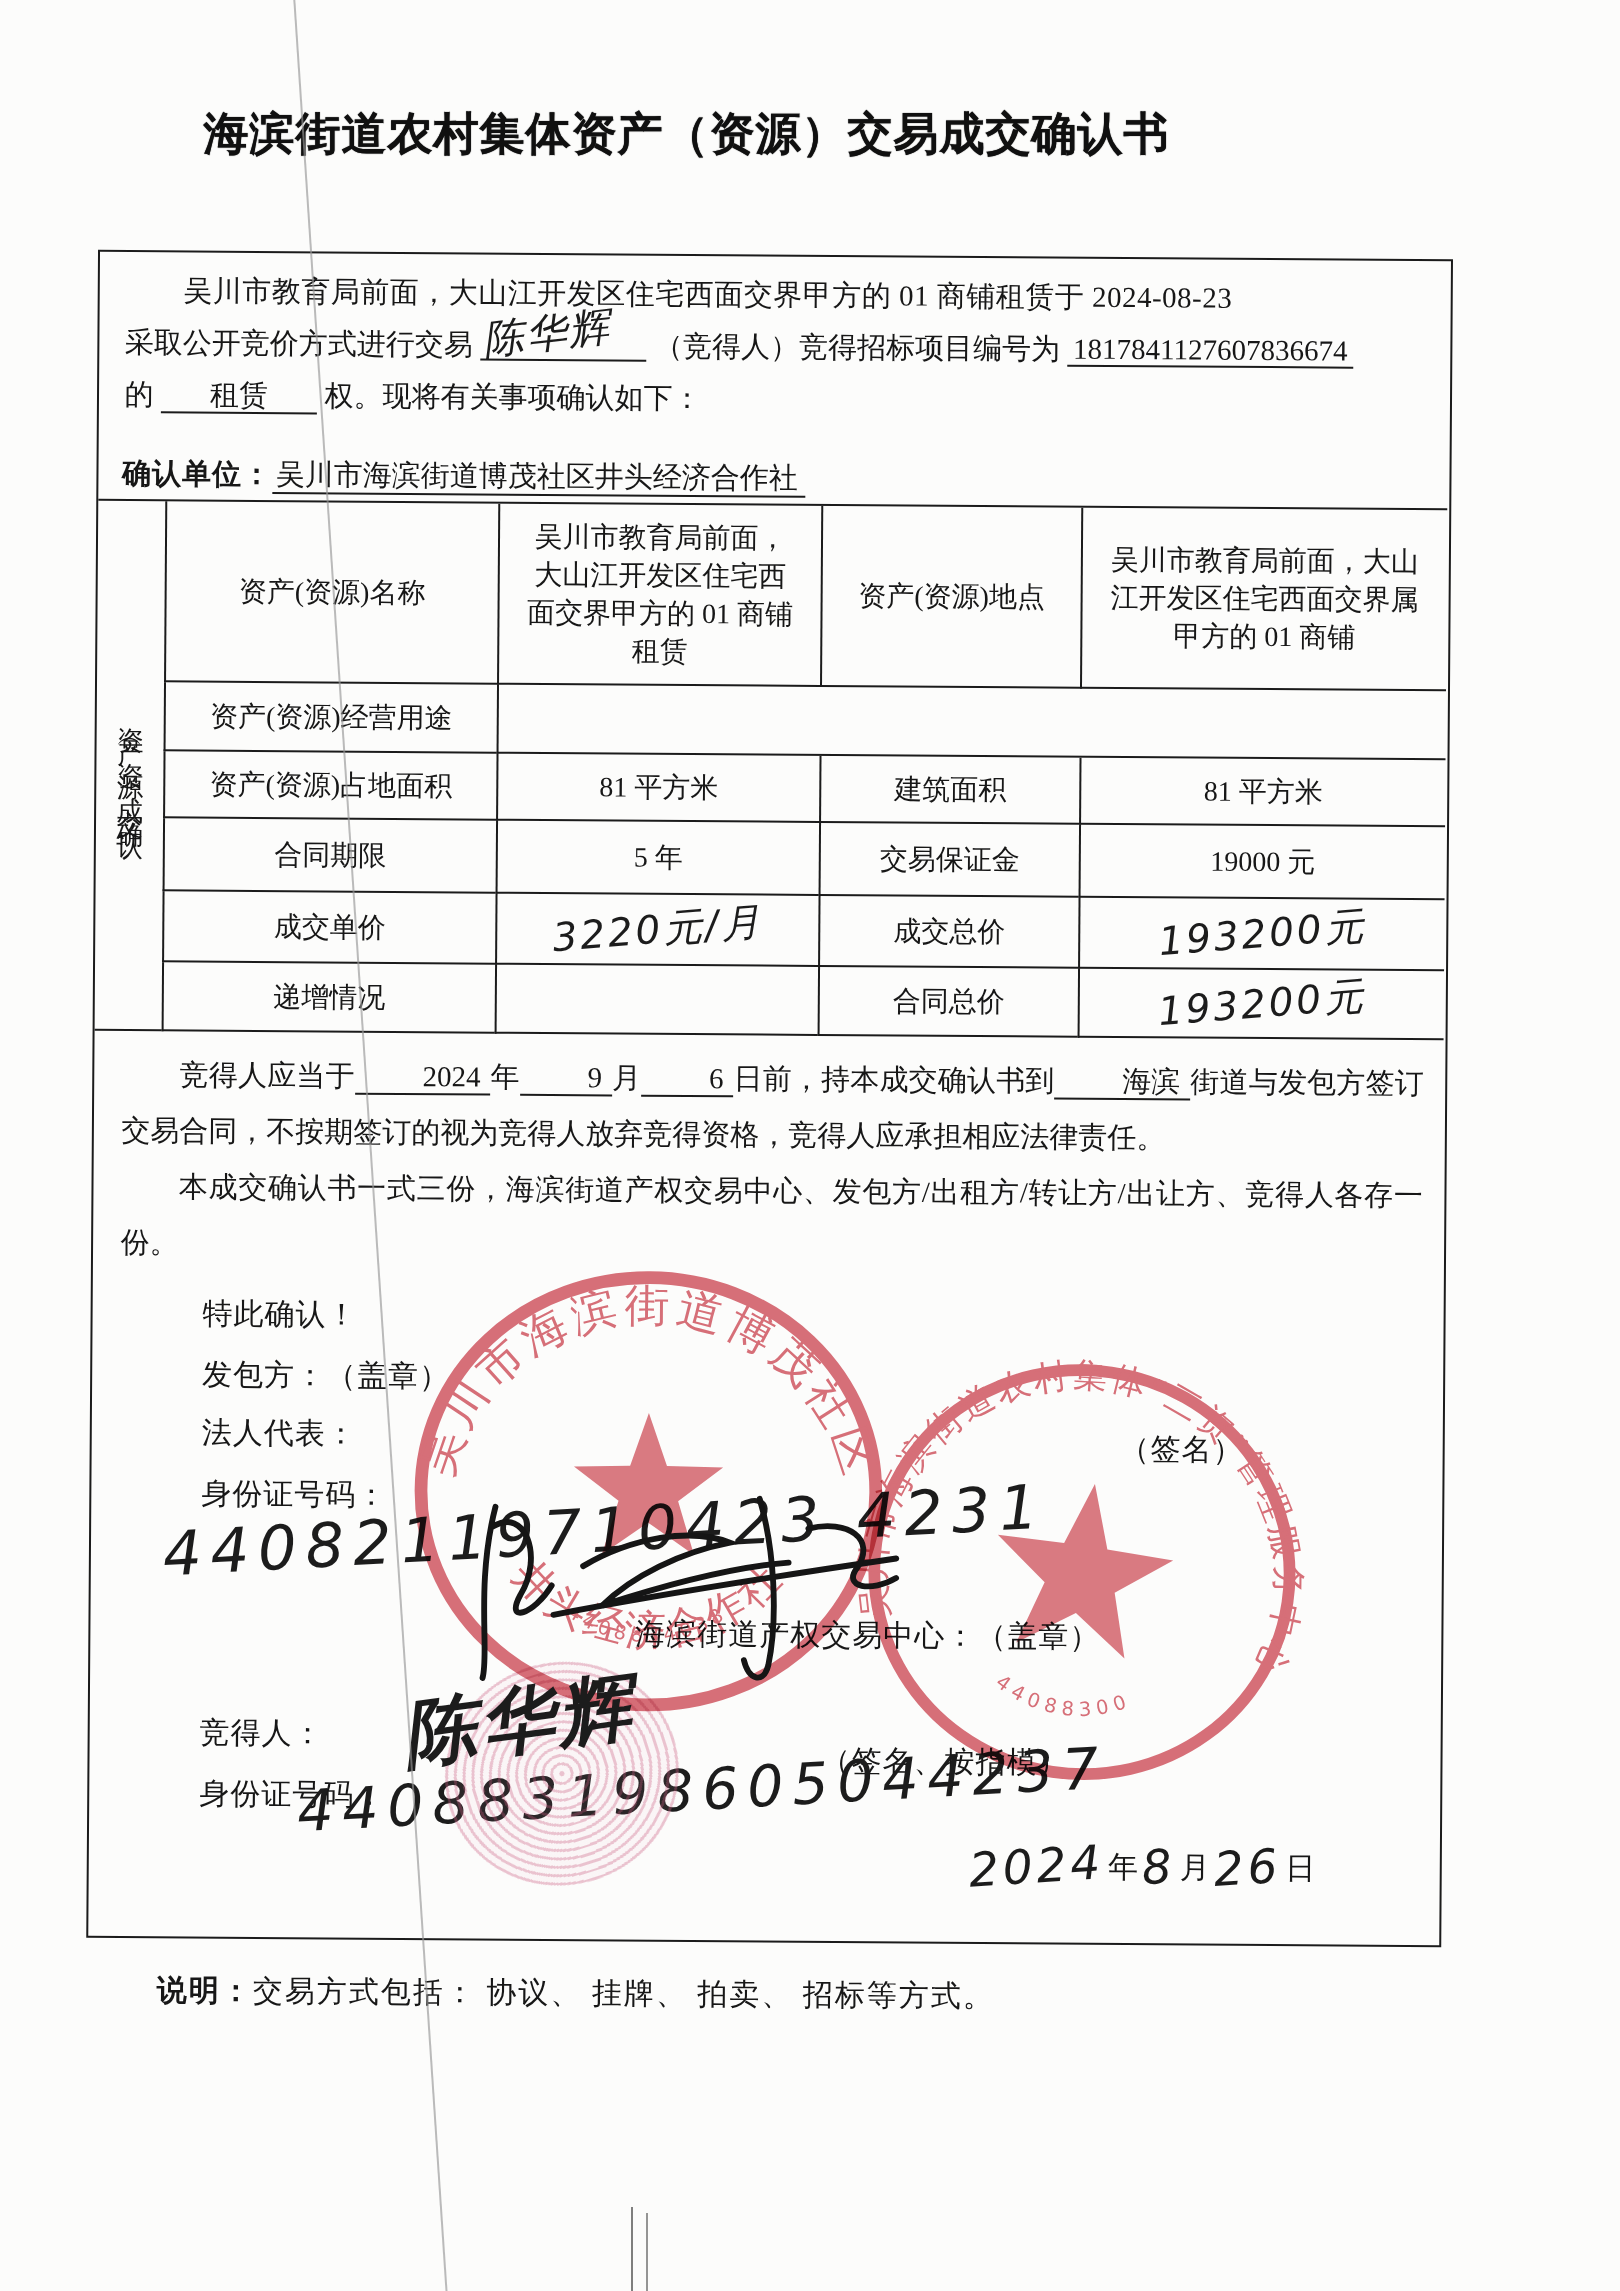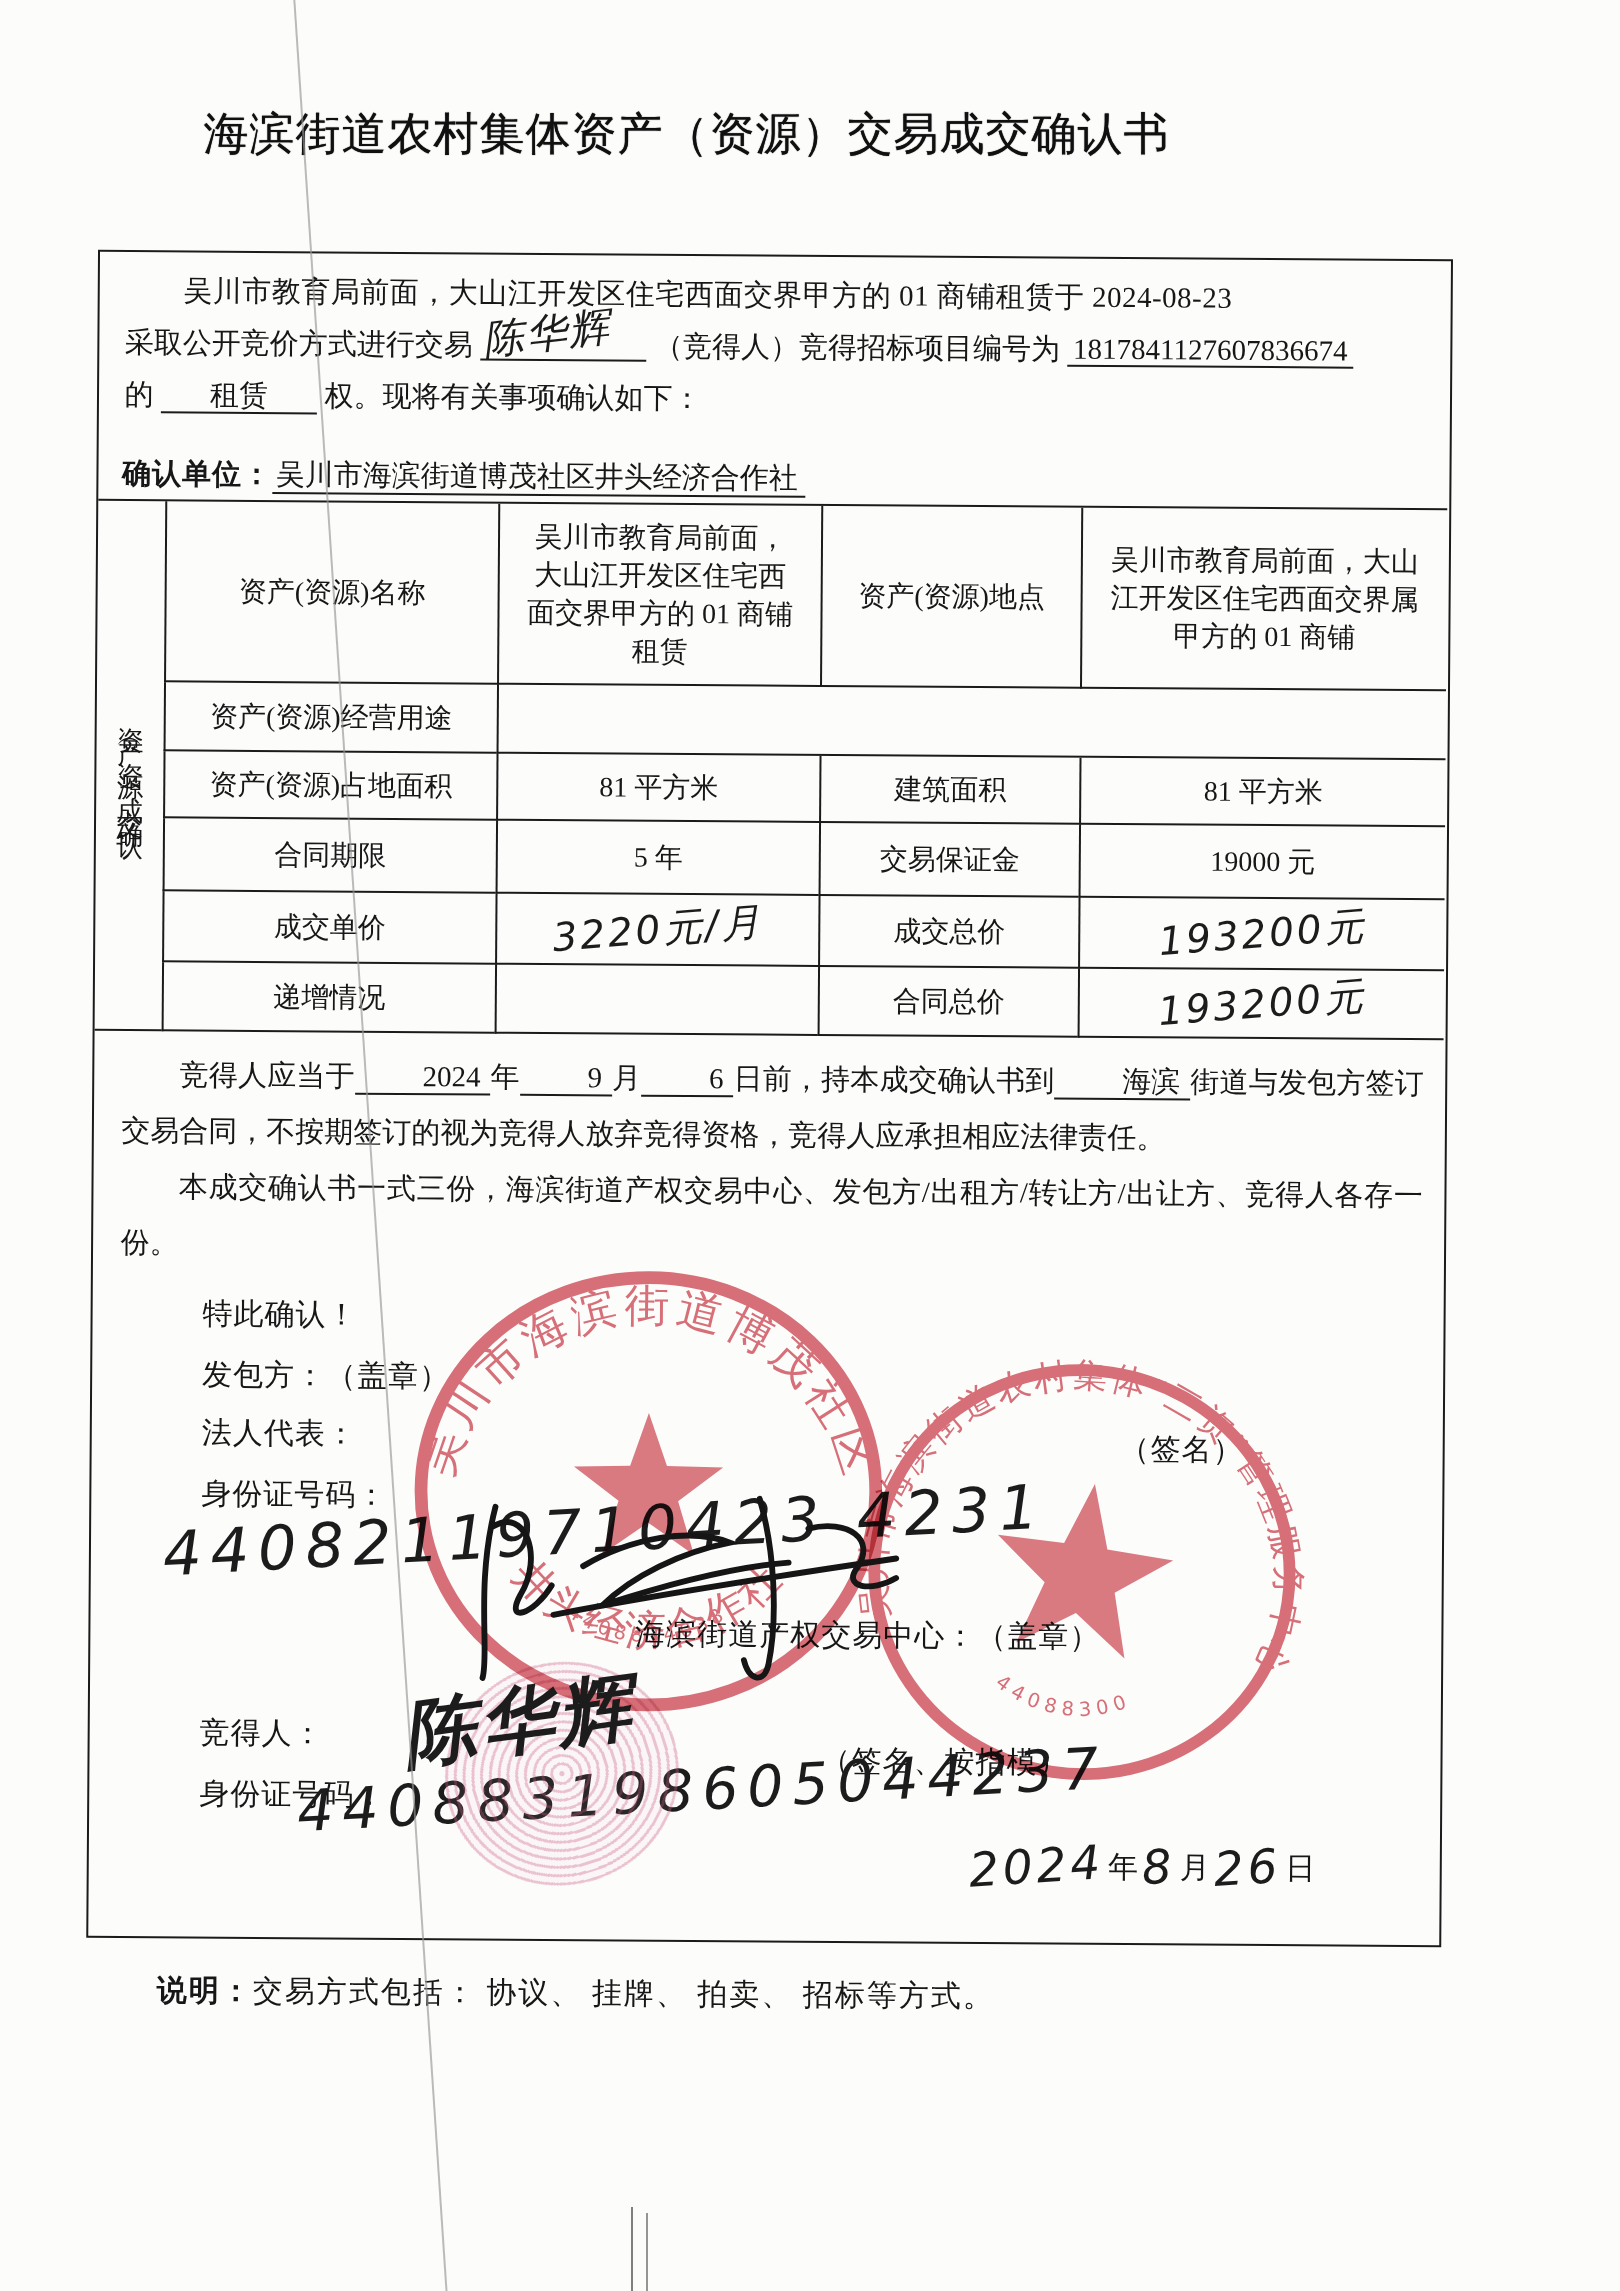--- a/index.html
+++ b/index.html
@@ -11,21 +11,21 @@
   }
   
   .scanline{position:absolute;background:#979797;opacity:.8;z-index:40}
   .scanline.main{left:292px;top:-19.6px;width:2px;height:2372px;transform:rotate(-3.8deg);transform-origin:top center;opacity:.65}
   .scanline.b1{left:631px;top:2207px;width:2px;height:84px;background:#5f5f5f}
   .scanline.b2{left:646px;top:2213px;width:2px;height:78px;background:#7a7a7a}
 
   
   .title{
     position:absolute;left:108px;top:104px;width:1157px;text-align:center;
-    font-size:45px;font-weight:normal;letter-spacing:1px;color:#101010;
+    font-size:45px;font-weight:bold;letter-spacing:1px;color:#101010;
     text-shadow:0 0 1px #101010;
     z-index:5;
   }
 
   
   .sheet{position:absolute;left:0;top:0;width:1620px;height:2292px;transform:rotate(0.4deg);transform-origin:118px 255px;z-index:3}
 
   .box{
     position:absolute;left:98px;top:250px;width:1355px;height:1688px;
     border:2.9px solid #1b1b1b;box-sizing:border-box;

